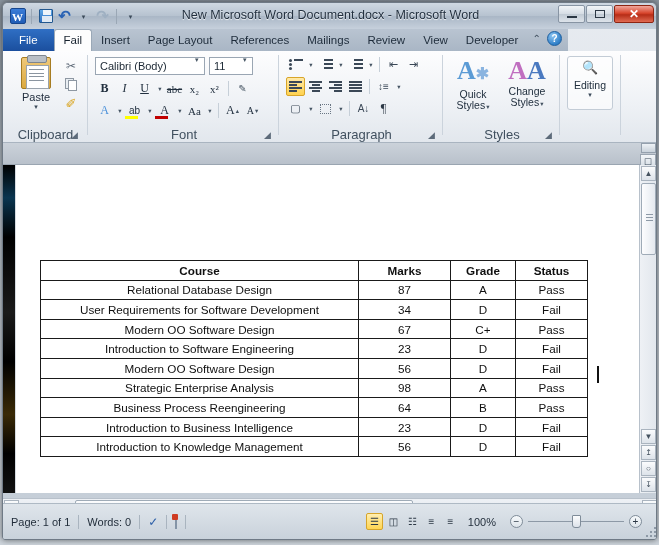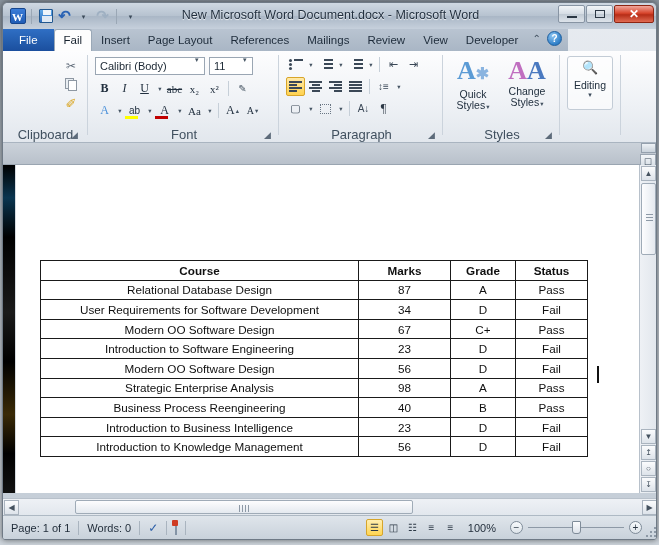--- a/index.html
+++ b/index.html
@@ -271,21 +271,21 @@
     border-top:1px solid #b8c1cb;
   }
   .hthumb {
     position:absolute; left:72px; top:1px; width:338px; height:14px;
     background:linear-gradient(180deg,#fdfdfe,#e4e9ef); border:1px solid #9fabb7; border-radius:2px;
   }
   .hthumb i { position:absolute; left:50%; margin-left:-5px; top:4px; width:1px; height:7px; background:#8d99a6; box-shadow:3px 0 0 #8d99a6, 6px 0 0 #8d99a6, 9px 0 0 #8d99a6; }
 
   
   .statusbar {
-    position:absolute; left:0; bottom:0; width:655px; height:24px;
+    position:absolute; left:0; bottom:0; width:655px; height:36px;
     background: linear-gradient(180deg,#dfe5eb 0%, #c9d2db 100%);
     border-top:1px solid #aeb9c4;
     display:flex; align-items:center; font-size:11px; color:#1f2b38;
   }
   .sb-item { padding:0 8px; white-space:nowrap; }
   .sb-div { width:1px; height:14px; background:#a9b4bf; }
   .spell-ico { font-size:12px; color:#2c5fa8; }
   .proof-ico { width:14px; height:12px; background:linear-gradient(180deg,#fff,#dce6f0); border:1px solid #8494a6; position:relative; }
   .proof-ico:after { content:""; position:absolute; right:-2px; top:-2px; width:6px; height:6px; background:#cf3b22; border-radius:1px; }
   .viewbtn {
@@ -366,20 +366,32 @@
     </div>
     <div class="tabstrip-right">
       <span class="chev-up">⌃</span>
       <span class="help-ico">?</span>
     </div>
   </div>
 
   <div class="ribbon">
 
     <div class="rgroup" style="left:0; width:85px;">
+      <div class="paste-btn">
+        <div class="clip-ico">
+          <div class="clip-lines">
+                <i></i>
+                <i></i>
+                <i></i>
+                <i></i>
+              </div>
+        </div>
+        <div class="paste-lbl">Paste</div>
+        <div class="paste-arrow">▾</div>
+      </div>
       <div class="clip-side">
         <div class="mini-btn">
               <span class="scissors">✂</span>
             </div>
         <div class="mini-btn">
               <span class="copy-ico">
                 <i></i>
                 <i></i>
               </span>
             </div>
@@ -654,21 +666,21 @@
             <td class="col-status">Fail</td>
           </tr>
           <tr>
             <td class="col-course">Strategic Enterprise Analysis</td>
             <td class="col-marks">98</td>
             <td class="col-grade">A</td>
             <td class="col-status">Pass</td>
           </tr>
           <tr>
             <td class="col-course">Business Process Reengineering</td>
-            <td class="col-marks">40</td>
+            <td class="col-marks">64</td>
             <td class="col-grade">B</td>
             <td class="col-status">Pass</td>
           </tr>
           <tr>
             <td class="col-course">Introduction to Business Intelligence</td>
             <td class="col-marks">23</td>
             <td class="col-grade">D</td>
             <td class="col-status">Fail</td>
           </tr>
           <tr>

